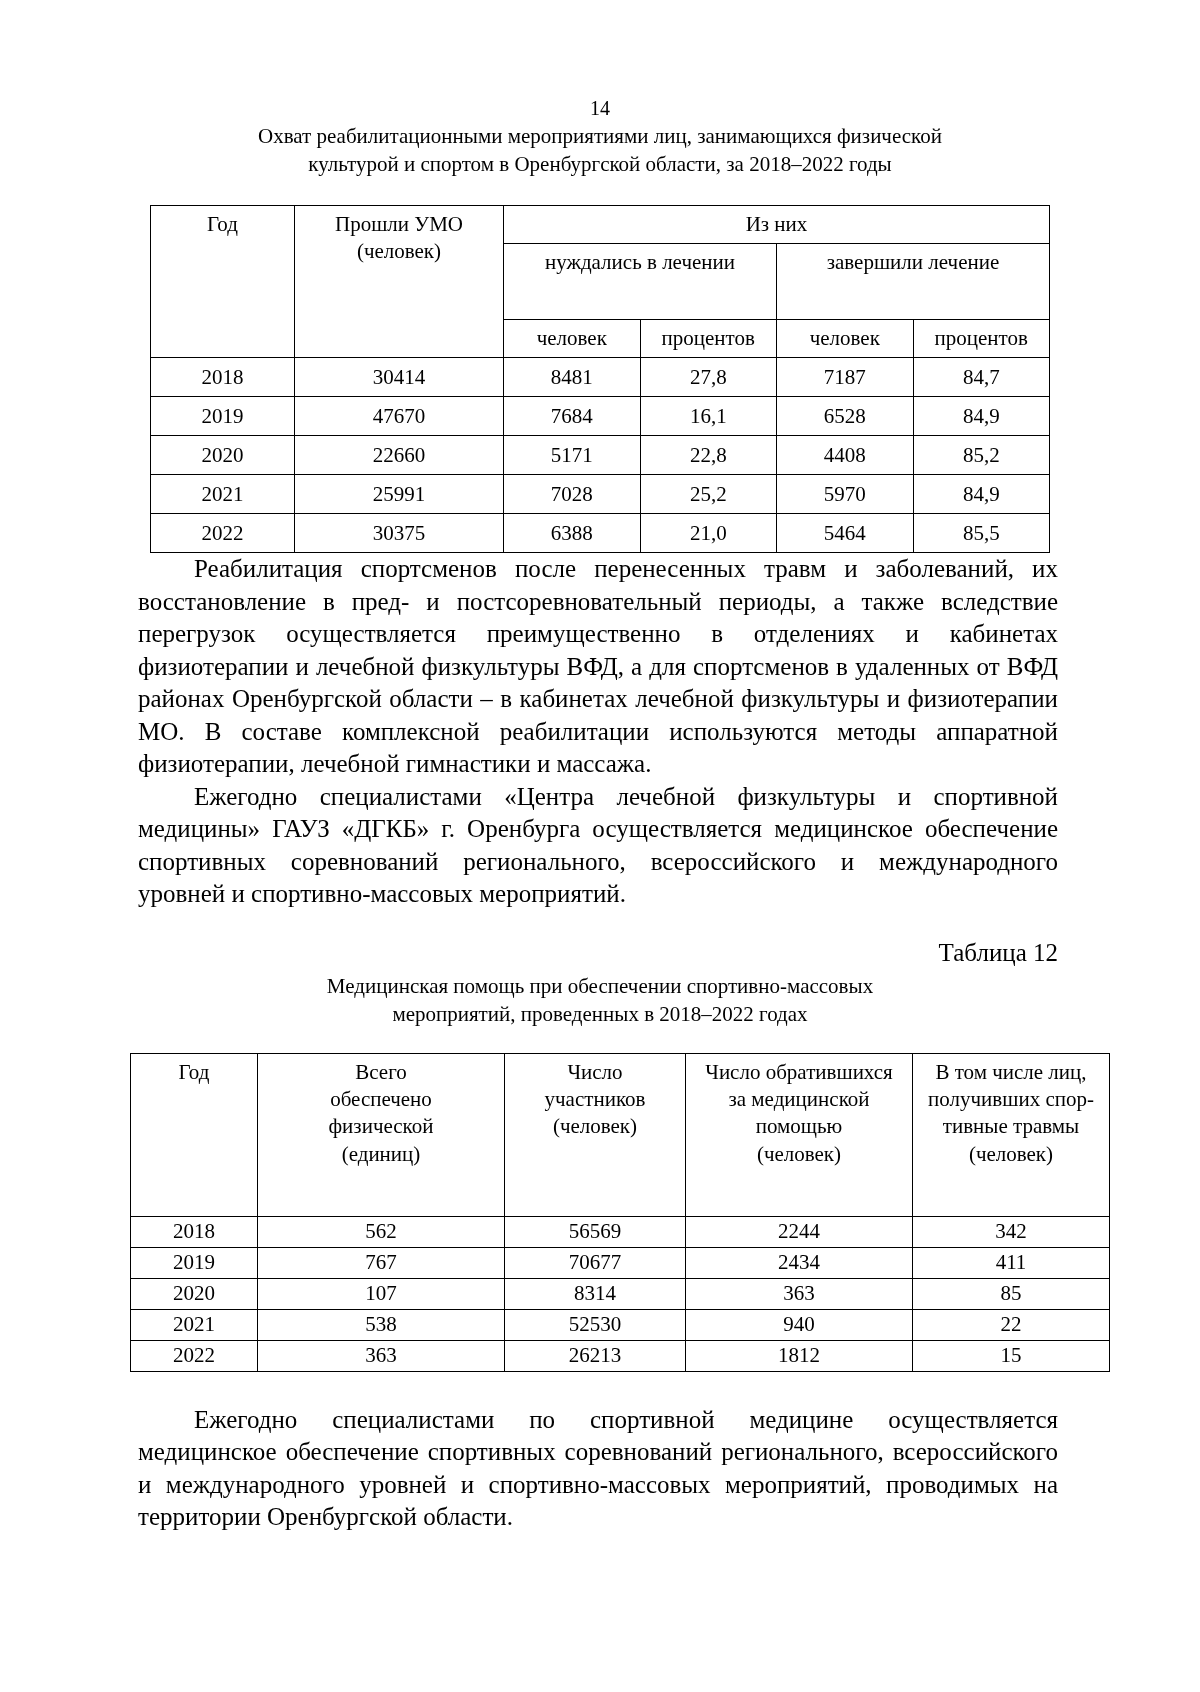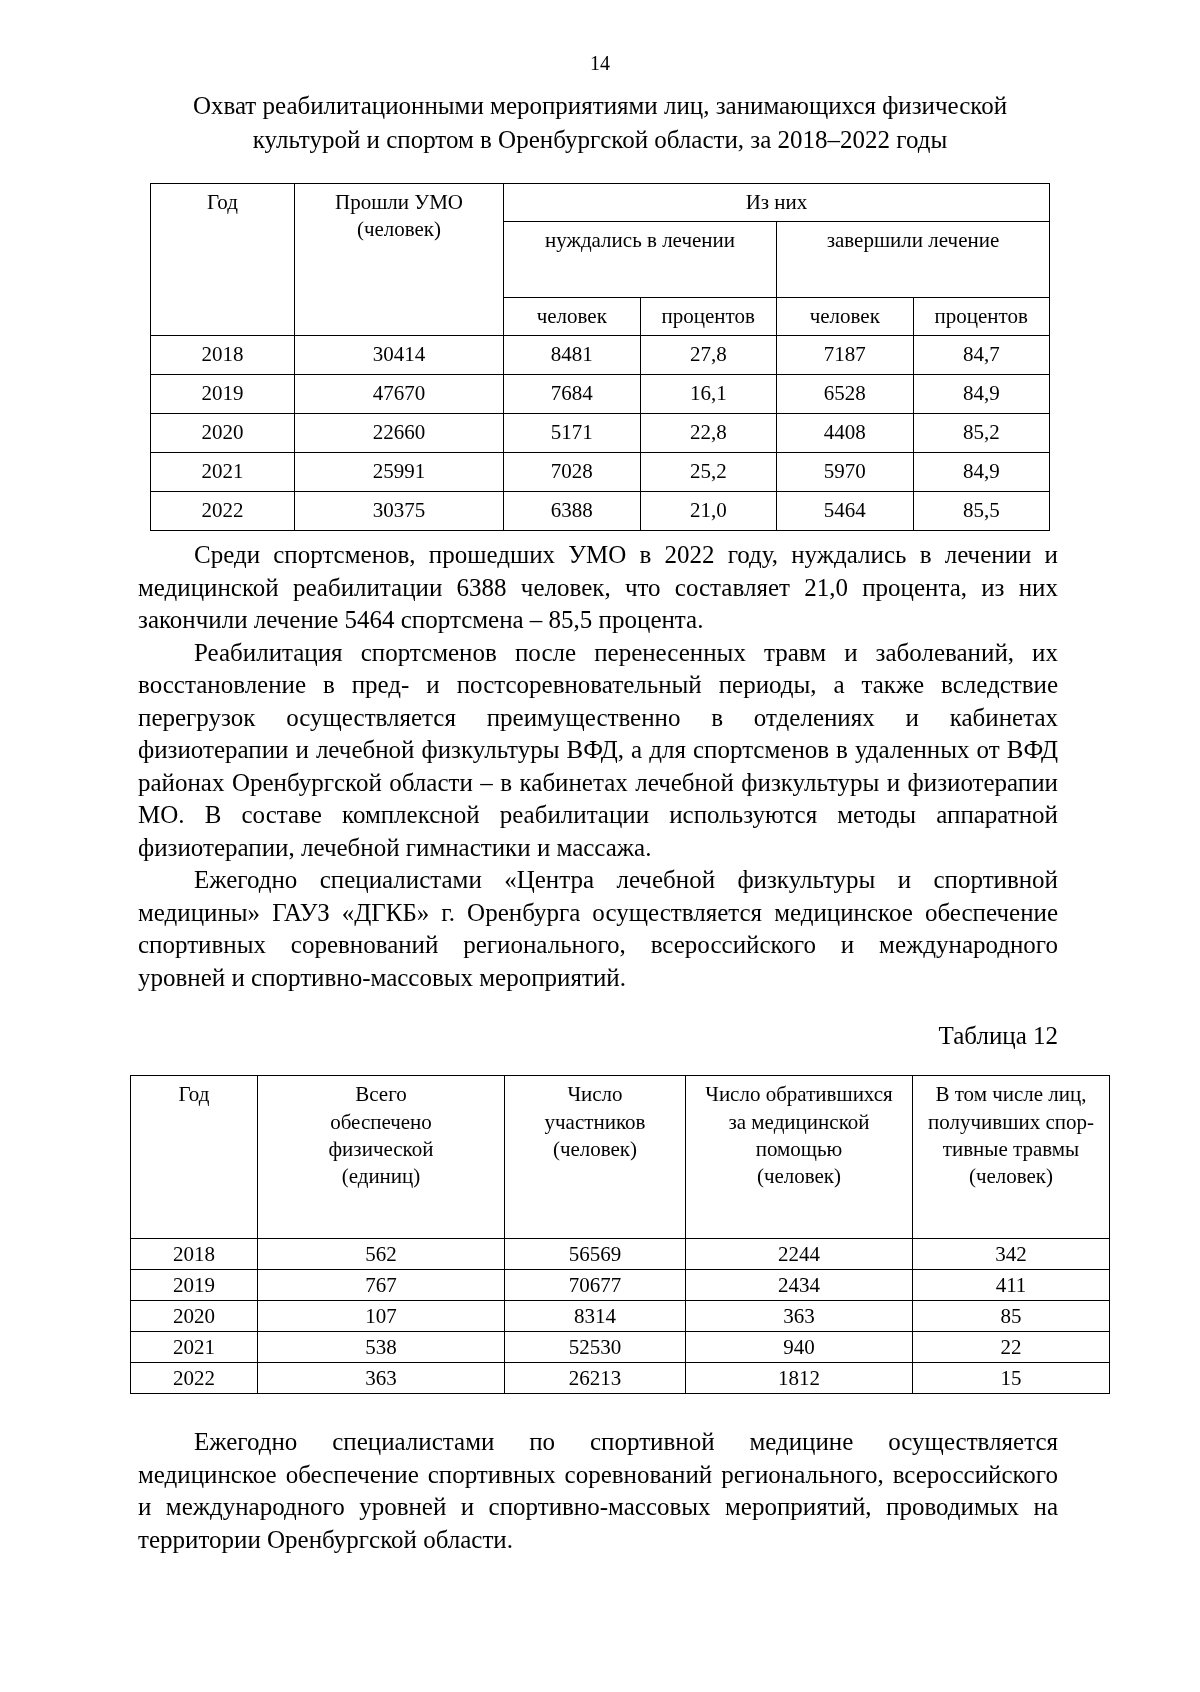--- a/index.html
+++ b/index.html
@@ -20,37 +20,37 @@
     position: relative;
     width: 1200px;
     height: 1692px;
     box-sizing: border-box;
     padding: 0 130px;
   }
 
   .page-number {
     text-align: center;
     font-size: 20px;
-    padding-top: 53px;
+    padding-top: 98px;
     line-height: 1;
   }
 
   .table-caption-right {
     text-align: right;
     font-size: 25px;
     margin-top: 26px;
     padding-right: 12px;
     line-height: 1.25;
   }
 
   .table-title {
     text-align: center;
-    font-size: 25px;
+    font-size: 21px;
     line-height: 1.35;
-    margin-top: 16px;
+    margin-top: 4px;
     padding: 0 22px;
   }
 
   .tbl {
     border-collapse: collapse;
     width: 900px;
     margin: 26px auto 0 auto;
     table-layout: fixed;
   }
   .tbl td, .tbl th {
@@ -174,27 +174,30 @@
         <td class="num">30375</td>
         <td class="num">6388</td>
         <td class="num">21,0</td>
         <td class="num">5464</td>
         <td class="num">85,5</td>
       </tr>
     </tbody>
   </table>
 
   <div class="para-block">
-    <p class="body first">Среди спортсменов, прошедших УМО в 2022 году, нуждались в лечении и медицинской реабилитации 6388 человек, что составляет 21,0 процента, из них закончили лечение 5464 спортсмена – 85,5 процента.</p>
     <p class="body">Реабилитация спортсменов после перенесенных травм и заболеваний, их восстановление в пред- и постсоревновательный периоды, а также вследствие перегрузок осуществляется преимущественно в отделениях и кабинетах физиотерапии и лечебной физкультуры ВФД, а для спортсменов в удаленных от ВФД районах Оренбургской области – в кабинетах лечебной физкультуры и физиотерапии МО. В составе комплексной реабилитации используются методы аппаратной физиотерапии, лечебной гимнастики и массажа.</p>
     <p class="body">Ежегодно специалистами «Центра лечебной физкультуры и спортивной медицины» ГАУЗ «ДГКБ» г. Оренбурга осуществляется медицинское обеспечение спортивных соревнований регионального, всероссийского и международного уровней и спортивно-массовых мероприятий.</p>
   </div>
 
   <div class="table-caption-right">Таблица 12</div>
 
+  <div class="table-title">
+    <div>Медицинская помощь при обеспечении спортивно-массовых</div>
+    <div>мероприятий, проведенных в 2018–2022 годах</div>
+  </div>
 
   <table class="tbl" id="table-12">
     <tbody>
       <tr class="hdr-row">
         <td class="c-year">Год</td>
         <td class="c-ev">
           <div>Всего</div>
           <div>обеспечено</div>
           <div>физической</div>
           <div>(единиц)</div>

